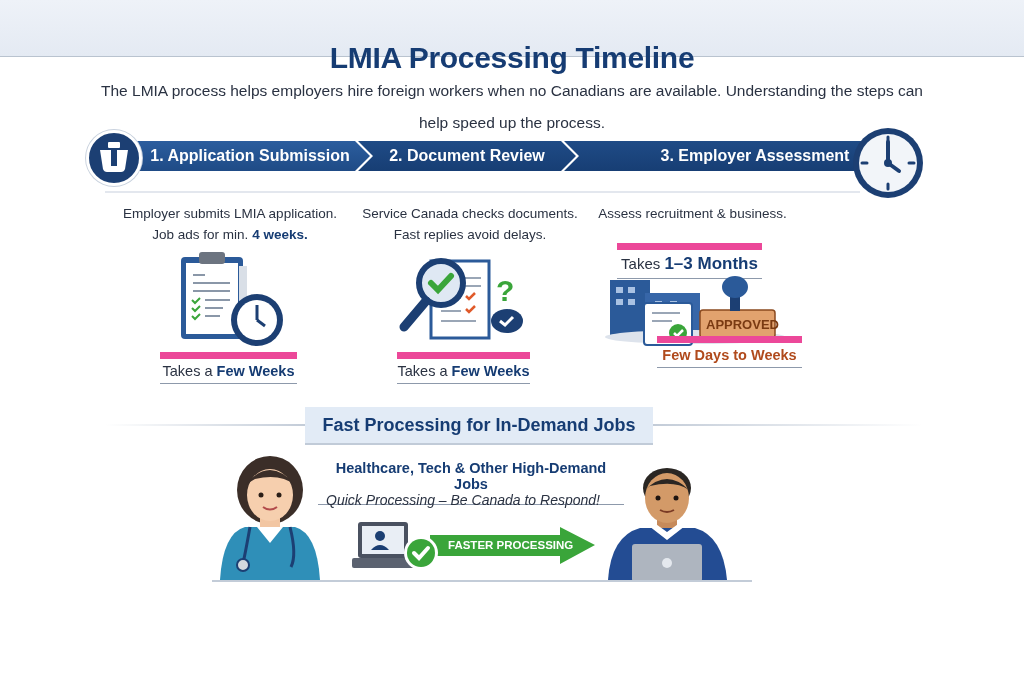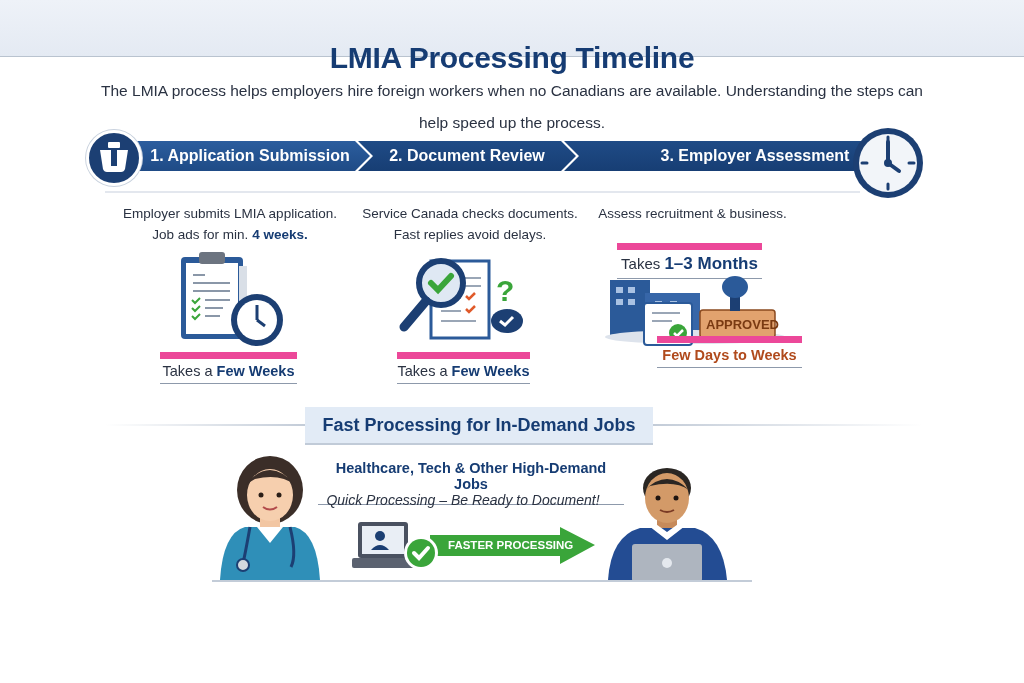--- a/index.html
+++ b/index.html
@@ -179,21 +179,21 @@
 </svg>
 <div class="takes" style="left:617px;top:336px;width:145px;margin-left:40px;">
   <span class="orange-text">Few Days to Weeks</span>
 </div>
 
 <div class="fast-line" style="left:105px;width:200px;"></div>
 <div class="fast-line" style="left:653px;width:270px;background:linear-gradient(90deg,#c3ccd8,rgba(200,210,222,0));"></div>
 <div class="fast-box">Fast Processing for In-Demand Jobs</div>
 
 <div class="jobs">Healthcare, Tech &amp; Other High-Demand Jobs</div>
-<div class="quick">Quick Processing – Be Ready to Document!</div>
+<div class="quick">Quick Processing – Be Canada to Respond!</div>
 
 <svg style="position:absolute;left:215px;top:455px;" width="110" height="125" viewBox="0 0 110 125">
   <ellipse cx="55" cy="35" rx="33" ry="34" fill="#3b2e28"></ellipse>
   <rect x="45" y="58" width="20" height="16" fill="#f2c6a2"></rect>
   <ellipse cx="55" cy="40" rx="23" ry="26" fill="#f6cfae"></ellipse>
   <path d="M30 30 Q55 0 80 30 Q65 18 40 24 Z" fill="#3b2e28"></path>
   <circle cx="46" cy="40" r="2.5" fill="#2b1e16"></circle>
     <circle cx="64" cy="40" r="2.5" fill="#2b1e16"></circle>
   <path d="M48 52 Q55 57 62 52" stroke="#b24b4b" stroke-width="2" fill="none"></path>
   <path d="M5 125 Q8 78 30 72 L80 72 Q102 78 105 125 Z" fill="#2f8fb8"></path>

